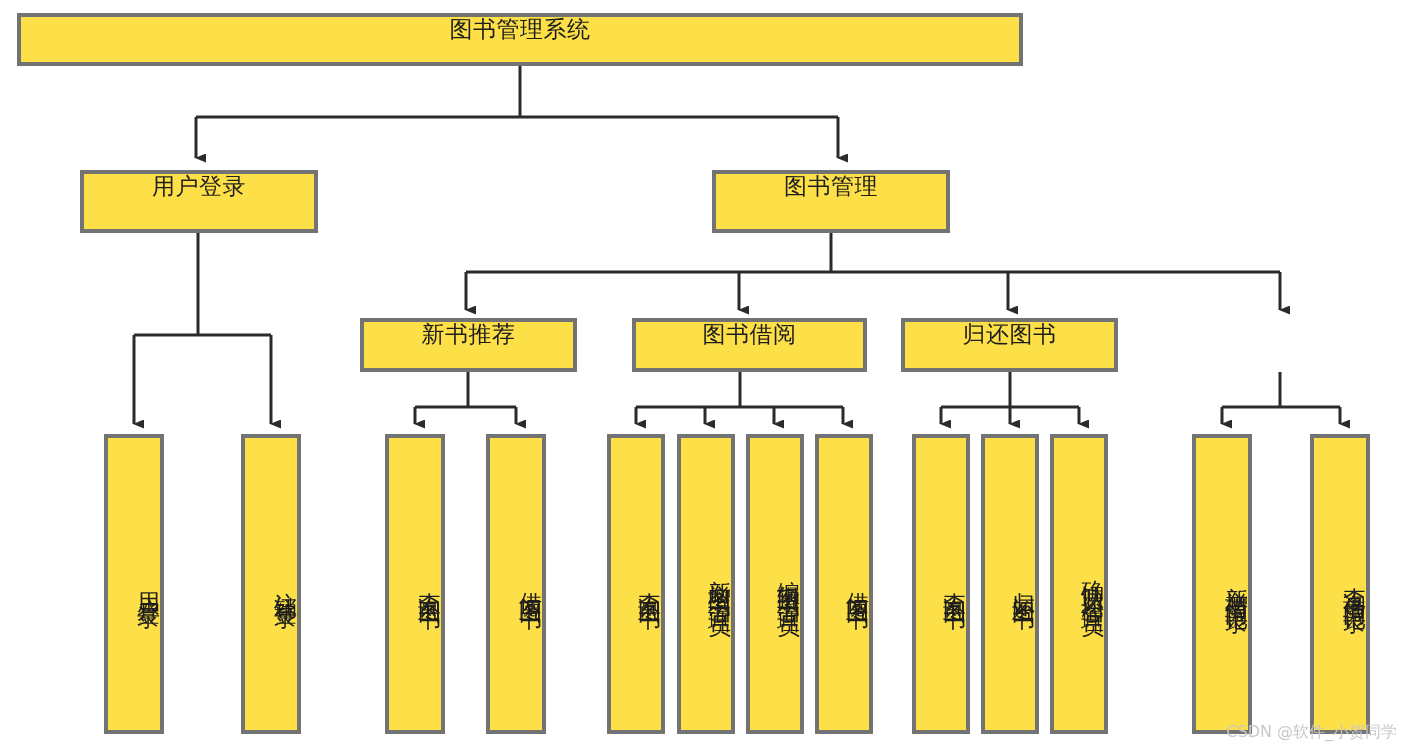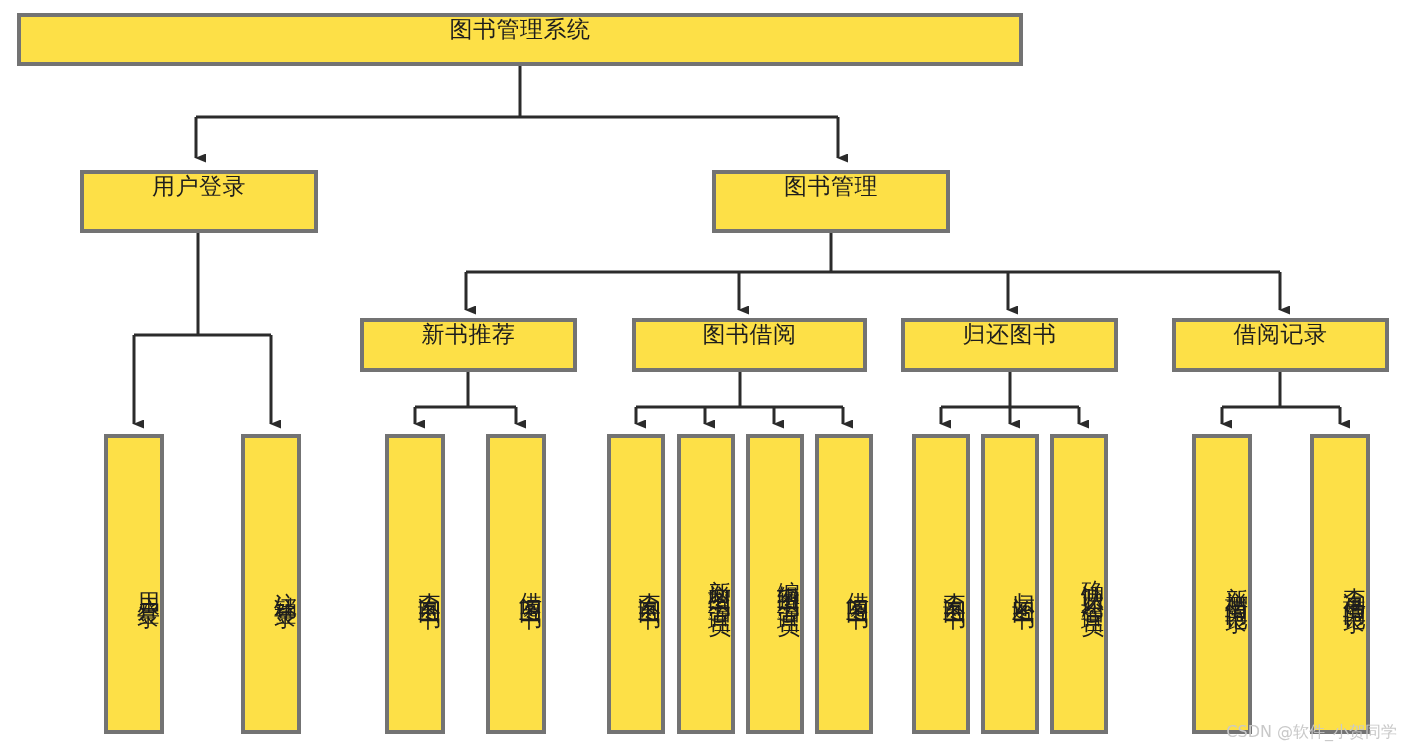--- a/index.html
+++ b/index.html
@@ -143,23 +143,20 @@
 
   <div class="node horiz" style="left:360px; top:318px; width:217px; height:54px;">
     <span>新书推荐</span>
   </div>
   <div class="node horiz" style="left:632px; top:318px; width:235px; height:54px;">
     <span>图书借阅</span>
   </div>
   <div class="node horiz" style="left:901px; top:318px; width:217px; height:54px;">
     <span>归还图书</span>
   </div>
-  <div class="node horiz" style="left:1172px; top:318px; width:217px; height:54px;">
-    <span>借阅记录</span>
-  </div>
 
   <div class="node vert" style="left:104px; top:434px; width:60px; height:300px;">
     <span class="vlabel">用户登录</span>
   </div>
   <div class="node vert" style="left:241px; top:434px; width:60px; height:300px;">
     <span class="vlabel">注销登录</span>
   </div>
 
   <div class="node vert" style="left:385px; top:434px; width:60px; height:300px;">
     <span class="vlabel">查询图书</span>

